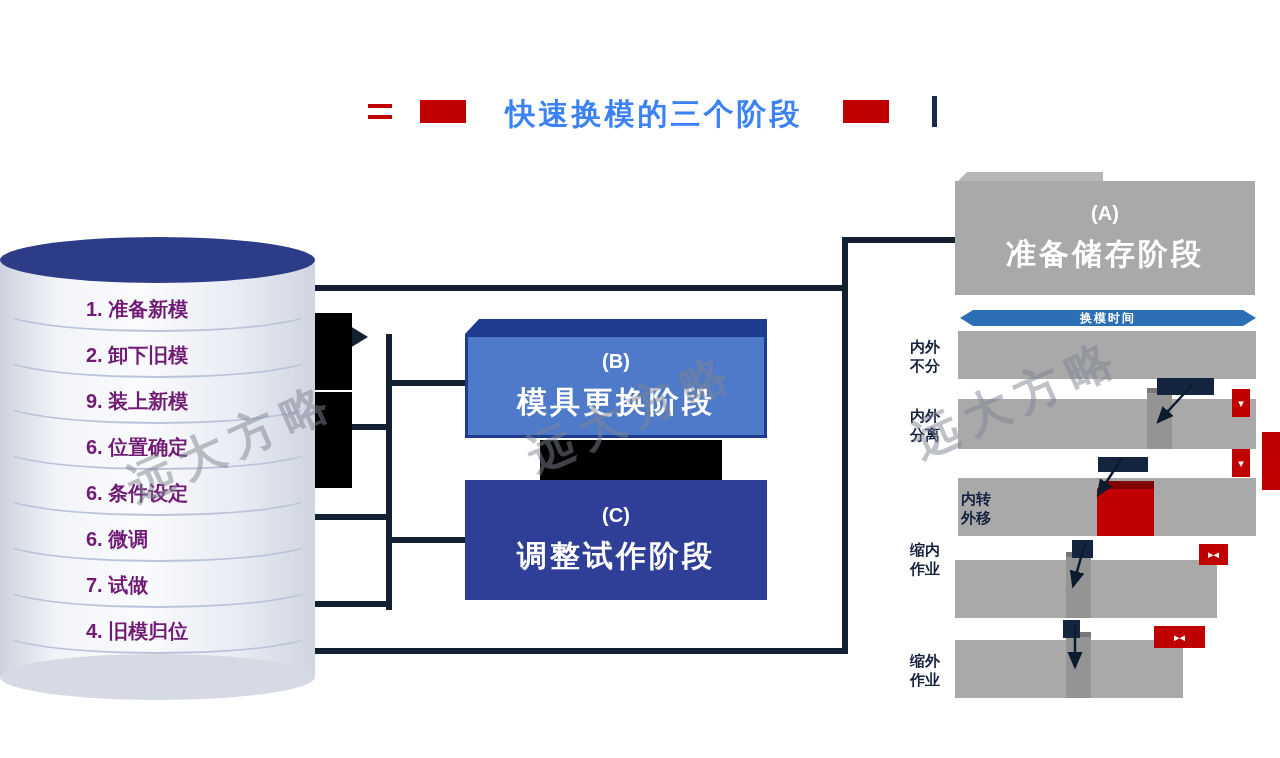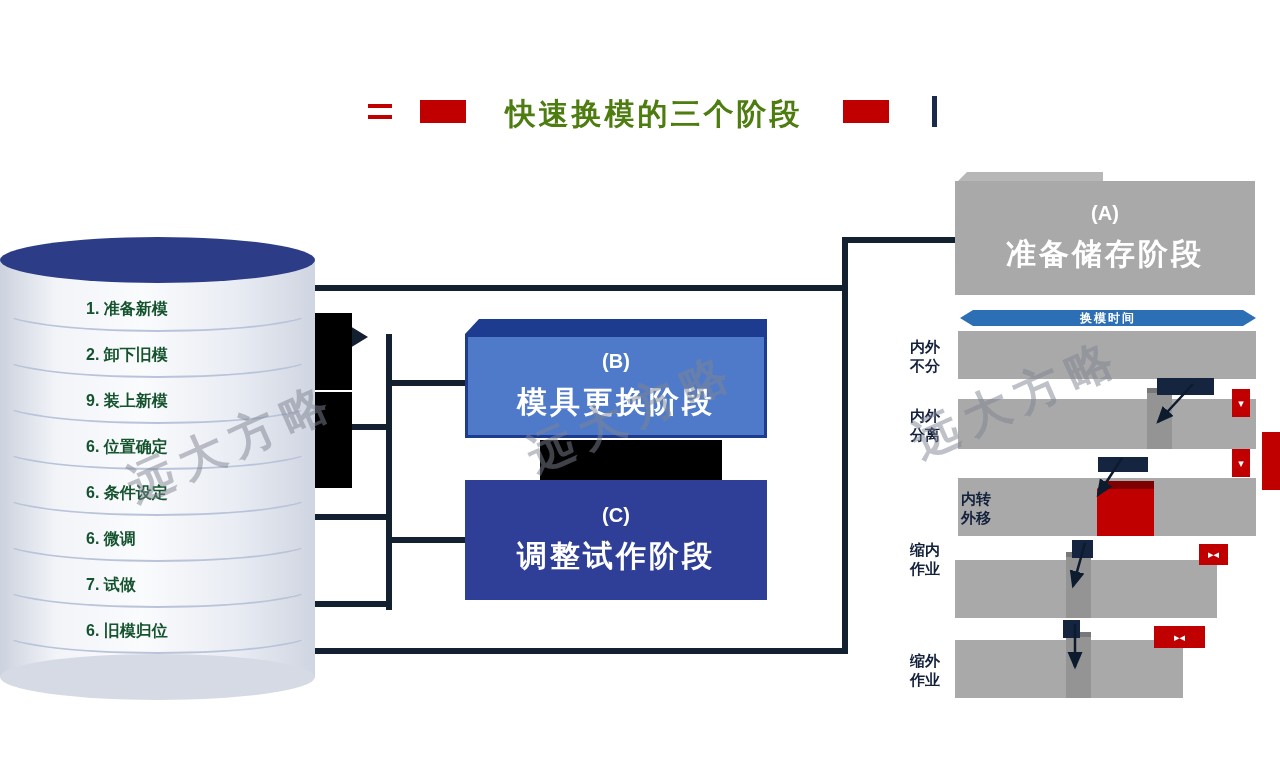--- a/index.html
+++ b/index.html
@@ -16,33 +16,33 @@
   .stage{position:absolute;display:flex;flex-direction:column;align-items:center;justify-content:center;
          color:#fff;font-weight:bold;text-align:center}
   .stage .code{font-size:20px;margin-bottom:9px}
   .stage .name{font-size:30px;letter-spacing:3px}
   .row-label{position:absolute;width:54px;text-align:center;font-size:15px;font-weight:bold;
              color:#14213d;line-height:19px}
   .watermark{position:absolute;font-size:46px;font-weight:bold;letter-spacing:10px;
              color:rgba(128,132,146,.5);transform:rotate(-24deg);white-space:nowrap;pointer-events:none}
   .ring{position:absolute;width:315px;height:44px;border:2px solid transparent;
         border-bottom-color:#b9c3d9;border-radius:50%}
-  .cyl-item{height:46px;line-height:46px;padding-left:86px;font-size:16px;font-weight:bold;color:#14532d}
+  .cyl-item{height:46px;line-height:46px;padding-left:86px;font-size:20px;font-weight:bold;color:#701a75}
   .tri{position:absolute;width:0;height:0}
 </style>
 </head>
 <body>
 
 <div class="canvas">
 
   <div class="abs" style="left:368px;top:104px;width:24px;height:4px;background:#c00000"></div>
   <div class="abs" style="left:368px;top:115px;width:24px;height:4px;background:#c00000"></div>
   <div class="abs" style="left:420px;top:100px;width:46px;height:23px;background:#c00000"></div>
   <div class="abs" style="left:478px;top:94px;width:352px;text-align:center;font-size:30px;font-weight:bold;
-              color:#4d7c0f;letter-spacing:3px">快速换模的三个阶段</div>
+              color:#3b82f6;letter-spacing:3px">快速换模的三个阶段</div>
   <div class="abs" style="left:843px;top:100px;width:46px;height:23px;background:#c00000"></div>
   <div class="abs" style="left:932px;top:96px;width:5px;height:31px;background:#1b2a4a"></div>
 
   <div class="abs" style="left:0;top:237px;width:315px;height:465px">
     <div style="position:absolute;left:0;top:23px;width:315px;height:417px;
                 background:linear-gradient(90deg,#ccd2de 0%,#f2f4f8 18%,#fafbfd 45%,#e9ecf3 75%,#cfd5e1 100%)"></div>
     <div class="ring" style="top:51px"></div>
     <div class="ring" style="top:97px"></div>
     <div class="ring" style="top:143px"></div>
     <div class="ring" style="top:189px"></div>
@@ -53,21 +53,21 @@
     <div style="position:absolute;left:0;top:417px;width:315px;height:46px;border-radius:50%;background:#d6dae4"></div>
     <div style="position:absolute;left:0;top:0;width:315px;height:46px;border-radius:50%;background:#2d3c86"></div>
     <ul style="position:absolute;left:0;top:49px;width:315px;list-style:none">
       <li class="cyl-item">1. 准备新模</li>
       <li class="cyl-item">2. 卸下旧模</li>
       <li class="cyl-item">9. 装上新模</li>
       <li class="cyl-item">6. 位置确定</li>
       <li class="cyl-item">6. 条件设定</li>
       <li class="cyl-item">6. 微调</li>
       <li class="cyl-item">7. 试做</li>
-      <li class="cyl-item">6. 旧模归位</li>
+      <li class="cyl-item">4. 旧模归位</li>
     </ul>
   </div>
 
   <div class="line" style="left:315px;top:285px;width:533px;height:6px"></div>
   <div class="line" style="left:842px;top:237px;width:6px;height:417px"></div>
   <div class="line" style="left:848px;top:237px;width:107px;height:6px"></div>
   <div class="line" style="left:315px;top:648px;width:533px;height:6px"></div>
   <div class="line" style="left:386px;top:334px;width:6px;height:276px"></div>
   <div class="line" style="left:315px;top:424px;width:71px;height:6px"></div>
   <div class="line" style="left:315px;top:514px;width:71px;height:6px"></div>

